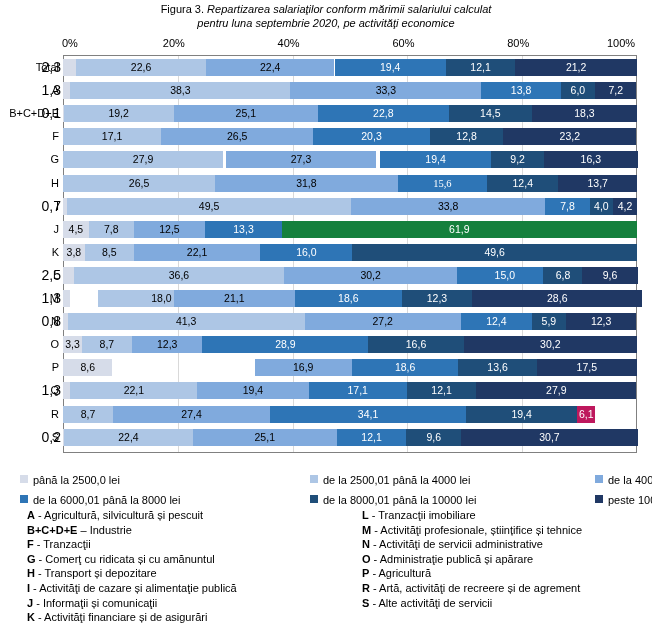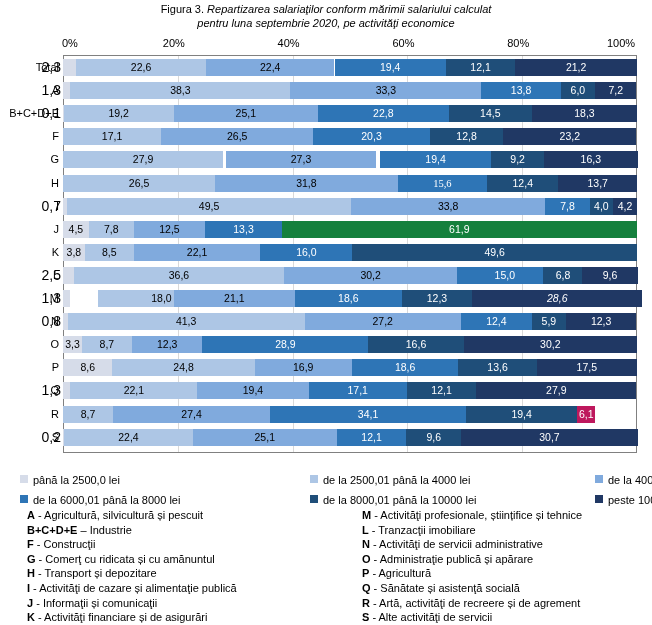--- a/index.html
+++ b/index.html
@@ -204,21 +204,21 @@
         <div class="seg dk" style="left: 519.47px; width: 55.104px; background: rgb(32, 56, 100);">9,6</div>
       </div>
       <div class="row" style="top: 234px;">
         <div class="row-label">M</div>
         <div class="seg lt" style="left: 0px; width: 7.462px; background: rgb(214, 220, 233);"></div>
         <div class="outside-label" style="left: -22px; width: 20px;">1,3</div>
         <div class="seg lt" style="left: 7.462px; width: 126px; background: rgb(173, 198, 229); margin-left: 28px;">18,0</div>
         <div class="seg lt" style="left: 110.782px; width: 121.114px; background: rgb(128, 170, 221);">21,1</div>
         <div class="seg dk" style="left: 231.896px; width: 106.764px; background: rgb(46, 117, 182);">18,6</div>
         <div class="seg dk" style="left: 338.66px; width: 70.602px; background: rgb(31, 78, 121);">12,3</div>
-        <div class="seg dk" style="left: 409.262px; width: 170px; background: rgb(32, 56, 100); font-style: italic;">28,6</div>
+        <div class="seg dk" style="left: 409.262px; width: 170px; background: rgb(32, 56, 100);">28,6</div>
       </div>
       <div class="row" style="top: 257.1px;">
         <div class="row-label">N</div>
         <div class="seg lt" style="left: 0px; width: 4.592px; background: rgb(214, 220, 233);"></div>
         <div class="outside-label" style="left: -22px; width: 20px;">0,8</div>
         <div class="seg lt" style="left: 4.592px; width: 237.062px; background: rgb(173, 198, 229);">41,3</div>
         <div class="seg lt" style="left: 241.654px; width: 156.128px; background: rgb(128, 170, 221);">27,2</div>
         <div class="seg dk" style="left: 397.782px; width: 71.176px; background: rgb(46, 117, 182);">12,4</div>
         <div class="seg dk" style="left: 468.958px; width: 33.866px; background: rgb(31, 78, 121);">5,9</div>
         <div class="seg dk" style="left: 502.824px; width: 70.602px; background: rgb(32, 56, 100);">12,3</div>
@@ -228,21 +228,20 @@
         <div class="seg lt" style="left: 0px; width: 18.942px; background: rgb(214, 220, 233);">3,3</div>
         <div class="seg lt" style="left: 18.942px; width: 49.938px; background: rgb(173, 198, 229);">8,7</div>
         <div class="seg lt" style="left: 68.88px; width: 70.602px; background: rgb(128, 170, 221);">12,3</div>
         <div class="seg dk" style="left: 139.482px; width: 165.886px; background: rgb(46, 117, 182);">28,9</div>
         <div class="seg dk" style="left: 305.368px; width: 95.284px; background: rgb(31, 78, 121);">16,6</div>
         <div class="seg dk" style="left: 400.652px; width: 173.348px; background: rgb(32, 56, 100);">30,2</div>
       </div>
       <div class="row" style="top: 303.3px;">
         <div class="row-label">P</div>
         <div class="seg lt" style="left: 0px; width: 49.364px; background: rgb(214, 220, 233);">8,6</div>
-        <div class="seg lt" style="left: 49.364px; width: 142.352px; background: rgb(173, 198, 229);">24,8</div>
         <div class="seg lt" style="left: 191.716px; width: 97.006px; background: rgb(128, 170, 221);">16,9</div>
         <div class="seg dk" style="left: 288.722px; width: 106.764px; background: rgb(46, 117, 182);">18,6</div>
         <div class="seg dk" style="left: 395.486px; width: 78.064px; background: rgb(31, 78, 121);">13,6</div>
         <div class="seg dk" style="left: 473.55px; width: 100.45px; background: rgb(32, 56, 100);">17,5</div>
       </div>
       <div class="row" style="top: 326.4px;">
         <div class="row-label">Q</div>
         <div class="seg lt" style="left: 0px; width: 7.462px; background: rgb(214, 220, 233);"></div>
         <div class="outside-label" style="left: -22px; width: 20px;">1,3</div>
         <div class="seg lt" style="left: 7.462px; width: 126.854px; background: rgb(173, 198, 229);">22,1</div>
@@ -278,30 +277,29 @@
     <div class="lg-item" style="left: 575px; top: 0px;"><span class="lg-swatch" style="background: rgb(128, 170, 221);"></span><span class="lg-text">de la 4000,01 până la 6000 lei</span></div>
     <div class="lg-item" style="left: 0px; top: 20px;"><span class="lg-swatch" style="background: rgb(46, 117, 182);"></span><span class="lg-text">de la 6000,01 până la 8000 lei</span></div>
     <div class="lg-item" style="left: 290px; top: 20px;"><span class="lg-swatch" style="background: rgb(31, 78, 121);"></span><span class="lg-text">de la 8000,01 până la 10000 lei</span></div>
     <div class="lg-item" style="left: 575px; top: 20px;"><span class="lg-swatch" style="background: rgb(32, 56, 100);"></span><span class="lg-text">peste 10000 lei</span></div>
   </div>
 
 <div id="activity-key">
   <div class="key-col" id="key-col-left">
       <div class="key-row"><span class="key-code">A</span><span class="key-desc"> - Agricultură, silvicultură și pescuit</span></div>
       <div class="key-row"><span class="key-code">B+C+D+E</span><span class="key-desc"> – Industrie</span></div>
-      <div class="key-row"><span class="key-code">F</span><span class="key-desc"> - Construcţii</span></div>
+      <div class="key-row"><span class="key-code">F</span><span class="key-desc"> - Tranzacţii</span></div>
       <div class="key-row"><span class="key-code">G</span><span class="key-desc"> - Comerţ cu ridicata și cu amănuntul</span></div>
       <div class="key-row"><span class="key-code">H</span><span class="key-desc"> - Transport și depozitare</span></div>
       <div class="key-row"><span class="key-code">I</span><span class="key-desc"> - Activităţi de cazare și alimentaţie publică</span></div>
       <div class="key-row"><span class="key-code">J</span><span class="key-desc"> - Informaţii și comunicaţii</span></div>
       <div class="key-row"><span class="key-code">K</span><span class="key-desc"> - Activităţi financiare și de asigurări</span></div>
     </div>
   <div class="key-col" id="key-col-right">
+      <div class="key-row"><span class="key-code">L</span><span class="key-desc"> - Tranzacţii imobiliare</span></div>
       <div class="key-row"><span class="key-code">M</span><span class="key-desc"> - Activităţi profesionale, științifice și tehnice</span></div>
-      <div class="key-row"><span class="key-code">L</span><span class="key-desc"> - Tranzacţii imobiliare</span></div>
       <div class="key-row"><span class="key-code">N</span><span class="key-desc"> - Activităţi de servicii administrative</span></div>
       <div class="key-row"><span class="key-code">O</span><span class="key-desc"> - Administraţie publică și apărare</span></div>
       <div class="key-row"><span class="key-code">P</span><span class="key-desc"> - Agricultură</span></div>
-      <div class="key-row"><span class="key-code">Q</span><span class="key-desc"> - Sănătate și asistenţă socială</span></div>
       <div class="key-row"><span class="key-code">R</span><span class="key-desc"> - Artă, activităţi de recreere și de agrement</span></div>
       <div class="key-row"><span class="key-code">S</span><span class="key-desc"> - Alte activităţi de servicii</span></div>
     </div>
 </div>
 
 </body></html>

